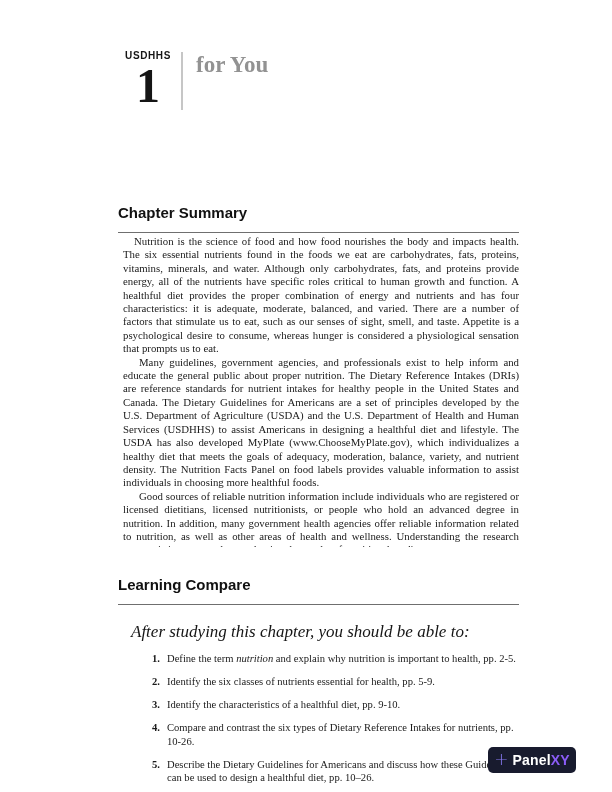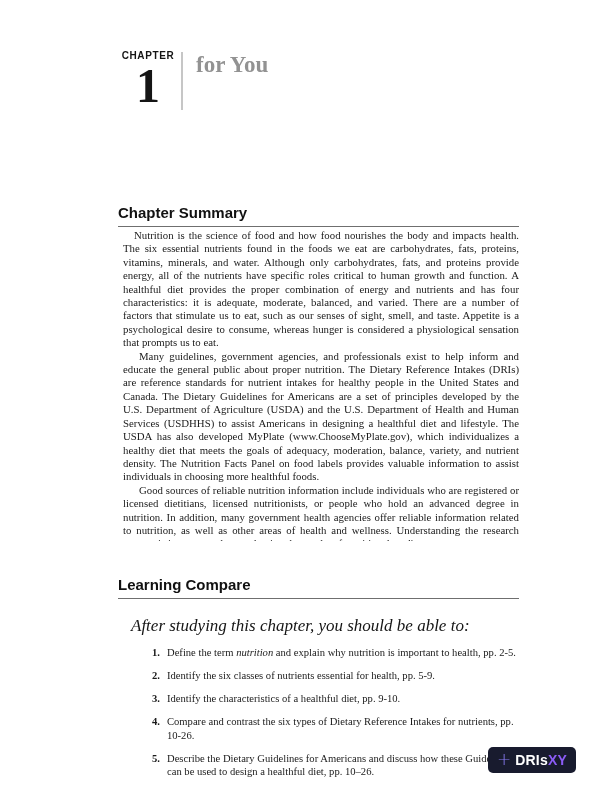--- a/index.html
+++ b/index.html
@@ -36,21 +36,21 @@
     font-family:"Liberation Serif", serif;
     font-weight:bold; font-size:23px; line-height:28px;
     color:#929292; margin:7px 0 0 13px;
   }
 
   
   .section { position:absolute; left:118px; width:401px; }
   .section-heading {
     font-family:"Liberation Sans", sans-serif;
     font-weight:bold; font-size:15px; color:#111;
-    padding-bottom:5px;
+    padding-bottom:11px;
     border-bottom:1px solid #6f6f6f;
   }
 
   .summary-section { top:204px; }
   .summary-body {
     margin:2px 0 0 5px; width:396px; height:312px; overflow:hidden;
     font-size:10.8px; line-height:13.4px; text-align:justify;
   }
   .summary-body p { margin:0; }
   .p-first  { text-indent:11px; }
@@ -94,21 +94,21 @@
   }
   .brand-accent { color:#8b5cf6; }
 </style>
 </head>
 <body>
 
 <div class="page">
 
   <div class="chapter-header">
     <div class="ch-left">
-      <div class="ch-eyebrow">CHAPTER</div>
+      <div class="ch-eyebrow">USDHHS</div>
       <div class="ch-num">1</div>
     </div>
     <div class="ch-divider"></div>
     <div class="ch-title">
       <div>for You</div>
     </div>
   </div>
 
   <div class="section summary-section">
     <div class="section-heading">Chapter Summary</div>
@@ -147,16 +147,16 @@
       <div class="lo-item">
         <span class="lo-num">5.</span>
         <span class="lo-text"><span>Describe the Dietary Guidelines for Americans and discuss how these Guidelines can be used to design a healthful diet, pp. 10–26.</span><span class="em"></span><span></span></span>
       </div>
 
     </div>
   </div>
 
   <div class="brand-badge">
     <span class="plus-icon">+</span>
-    <span class="brand-text"><span>DRIs</span><span class="brand-accent">XY</span></span>
+    <span class="brand-text"><span>Panel</span><span class="brand-accent">XY</span></span>
   </div>
 
 </div>
 
 </body></html>

